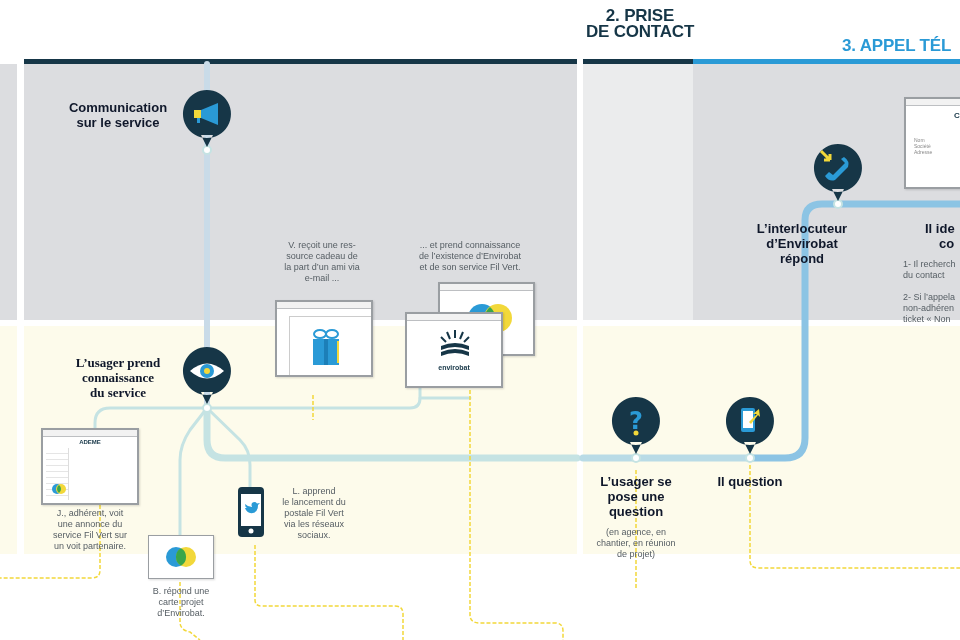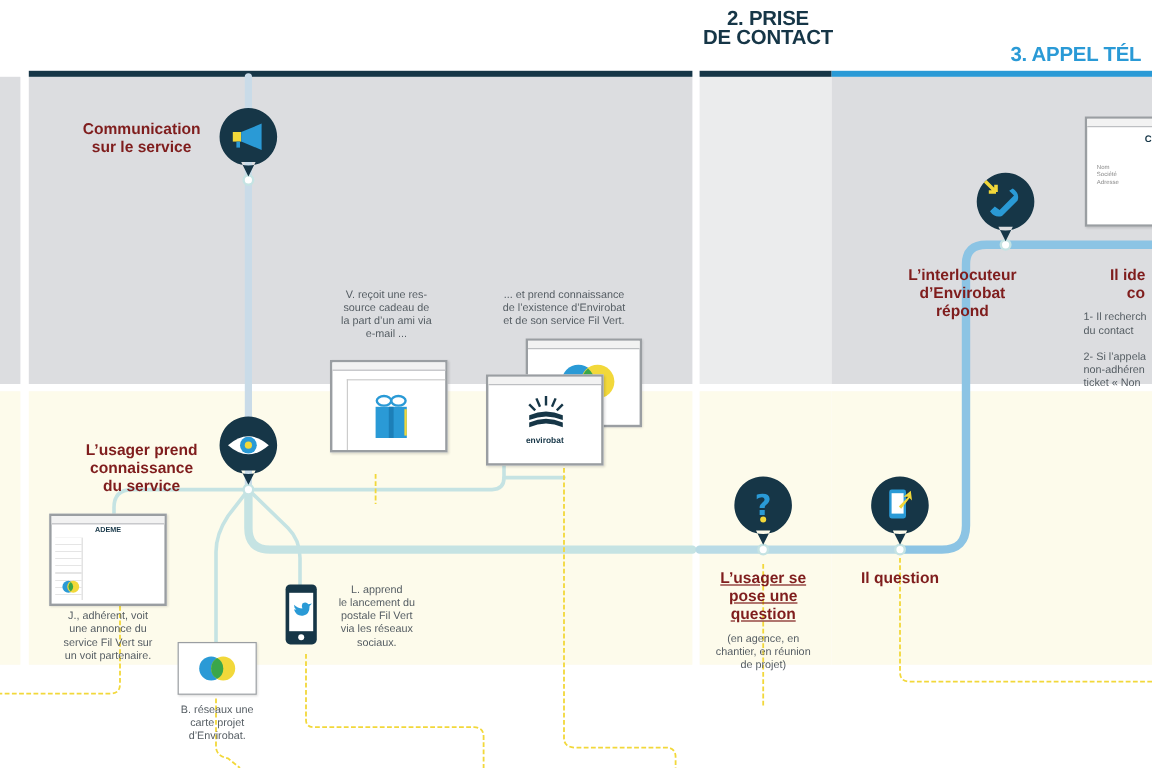--- a/index.html
+++ b/index.html
@@ -4,21 +4,21 @@
   <style>
     html, body { margin:0; padding:0; }
     body { width:960px; height:640px; overflow:hidden; background:#ffffff; position:relative; font-family:"Liberation Sans", sans-serif; }
     .abs { position:absolute; }
     .band-gray { background:#dcdde0; }
     .band-light { background:#ebeced; }
     .band-cream { background:#fdfbeb; }
     .phase-title { position:absolute; font-weight:bold; font-size:17px; line-height:16px; text-align:center; color:#163647; letter-spacing:-0.2px; }
     .phase-title.blue { color:#2a9ad6; }
     .bar { position:absolute; height:5px; }
-    .label-bold { position:absolute; font-weight:bold; font-size:13px; line-height:15px; color:#7f1d1d; text-align:center; }
+    .label-bold { position:absolute; font-weight:bold; font-size:13px; line-height:15px; color:#0f172a; text-align:center; }
     .label-small { position:absolute; font-size:9px; line-height:11px; color:#555d63; text-align:center; }
     .pin { position:absolute; width:50px; height:62px; }
     .window { position:absolute; background:#fff; border:2px solid #9a9ea2; box-sizing:border-box; box-shadow:1px 1px 2px rgba(0,0,0,0.15); }
     .window .titlebar { height:6px; border-bottom:1px solid #bdbfc2; background:#f2f2f2; }
     svg.lines { position:absolute; left:0; top:0; }
   </style>
 </head>
 <body>
 
 <div class="abs band-gray" style="left:0;top:64px;width:17px;height:256px;"></div>
@@ -97,34 +97,34 @@
 </div>
 
 <svg class="pin" style="left:182px;top:346px;" viewBox="0 0 50 62">
   <path d="M25 1 A24 24 0 1 1 24.9 1 Z M19 46 L25 58 L31 46 Z" fill="#163647"></path>
   <g>
     <path d="M8 25 Q25 10 42 25 Q25 40 8 25 Z" fill="#ffffff"></path>
     <circle cx="25" cy="25" r="7" fill="#2a9ad6"></circle>
     <circle cx="25" cy="25" r="3" fill="#f2d83a"></circle>
   </g>
 </svg>
-<div class="label-bold" style="left:56px;top:367px;width:124px;">
+<div class="label-bold" style="left:56px;top:355px;width:124px;font-family:Liberation Serif, serif;">
   <div>L’usager prend</div>
   <div>connaissance</div>
   <div>du service</div>
 </div>
 
 <svg class="pin" style="left:611px;top:396px;" viewBox="0 0 50 62">
   <path d="M25 1 A24 24 0 1 1 24.9 1 Z M19 46 L25 58 L31 46 Z" fill="#163647"></path>
   <g>
     <text x="25" y="33" text-anchor="middle" font-family="DejaVu Sans, sans-serif" font-weight="bold" font-size="24" fill="#2a9ad6">?</text>
     <circle cx="25" cy="37" r="2.5" fill="#f2d83a"></circle>
   </g>
 </svg>
-<div class="label-bold" style="left:584px;top:474px;width:104px;text-decoration:underline;">
+<div class="label-bold" style="left:584px;top:474px;width:104px;">
   <div>L’usager se</div>
   <div>pose une</div>
   <div>question</div>
 </div>
 <div class="label-small" style="left:576px;top:527px;width:120px;">
   <div>(en agence, en</div>
   <div>chantier, en réunion</div>
   <div>de projet)</div>
 </div>
 
@@ -239,21 +239,21 @@
 </div>
 
 <div class="window" style="left:148px;top:535px;width:66px;height:44px;border-width:1px;">
   <svg style="position:absolute;left:14px;top:7px;" width="36" height="28" viewBox="0 0 36 28">
     <circle cx="13" cy="14" r="10" fill="#2a9ad6"></circle>
       <circle cx="23" cy="14" r="10" fill="#f2d83a"></circle>
     <path d="M18 5.3 A10 10 0 0 1 18 22.7 A10 10 0 0 1 18 5.3 Z" fill="#3aa64a"></path>
   </svg>
 </div>
 <div class="label-small" style="left:136px;top:586px;width:90px;">
-  <div>B. réseaux une</div>
+  <div>B. répond une</div>
   <div>carte projet</div>
   <div>d’Envirobat.</div>
 </div>
 
 <svg style="position:absolute;left:237px;top:486px;" width="28" height="52" viewBox="0 0 28 52">
   <rect x="1" y="1" width="26" height="50" rx="4" fill="#163647"></rect>
   <rect x="4" y="8" width="20" height="32" fill="#ffffff"></rect>
   <circle cx="14" cy="45" r="2.5" fill="#ffffff"></circle>
   <path d="M8 22 Q10 28 16 27 Q21 26 21 19 L23 17 L20 17.5 Q18 15 15 17 Q14 19 15 21 Q11 21 8 18 Q8 21 10 22 Z" fill="#2a9ad6"></path>
 </svg>

